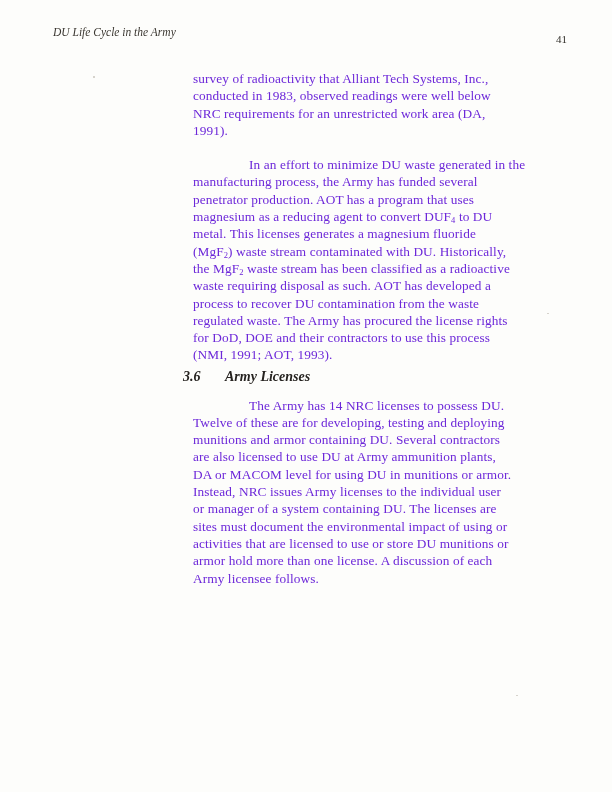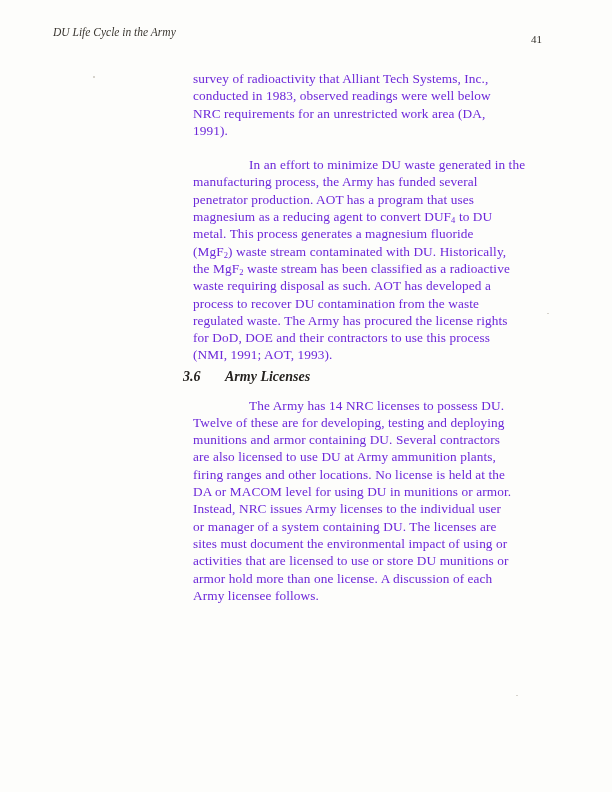--- a/index.html
+++ b/index.html
@@ -10,21 +10,21 @@
     font-family:"Liberation Serif","DejaVu Serif",serif;
     color:#2a2723;
     overflow:hidden;
   }
   .running-title {
     position:absolute; left:53px; top:26px;
     font-style:italic; font-size:11.5px; color:#3b3731;
     white-space:nowrap;
   }
   .page-number {
-    position:absolute; left:531px; top:33px;
+    position:absolute; left:556px; top:33px;
     font-size:11px; color:#33302b;
   }
   .body-text { position:absolute; left:193px; top:70px; width:346px; }
   .paragraph { margin:0; }
   .paragraph + .paragraph { margin-top:17px; }
   .line {
     line-height:17.3px; height:17.3px;
     font-size:13.3px; letter-spacing:0.1px;
     white-space:nowrap; color:#6d28d9;
   }
@@ -59,36 +59,35 @@
         <div class="line"><span>survey of radioactivity that Alliant Tech Systems, Inc.,</span></div>
         <div class="line"><span>conducted in 1983, observed readings were well below</span></div>
         <div class="line"><span>NRC requirements for an unrestricted work area (DA,</span></div>
         <div class="line"><span>1991).</span></div>
       </div>
       <div class="paragraph">
         <div class="line indent"><span>In an effort to minimize DU waste generated in the</span></div>
         <div class="line"><span>manufacturing process, the Army has funded several</span></div>
         <div class="line"><span>penetrator production. AOT has a program that uses</span></div>
         <div class="line"><span>magnesium as a reducing agent to convert DUF</span><sub>4</sub><span> to DU</span></div>
-        <div class="line"><span>metal. This process generates a magnesium fluoride</span></div>
+        <div class="line"><span>metal. This licenses generates a magnesium fluoride</span></div>
         <div class="line"><span>(MgF</span><sub>2</sub><span>) waste stream contaminated with DU. Historically,</span></div>
         <div class="line"><span>the MgF</span><sub>2</sub><span> waste stream has been classified as a radioactive</span></div>
         <div class="line"><span>waste requiring disposal as such. AOT has developed a</span></div>
         <div class="line"><span>process to recover DU contamination from the waste</span></div>
         <div class="line"><span>regulated waste. The Army has procured the license rights</span></div>
         <div class="line"><span>for DoD, DOE and their contractors to use this process</span></div>
         <div class="line"><span>(NMI, 1991; AOT, 1993).</span></div>
       </div>
       <div class="section-heading"><span class="sec-num">3.6</span><span class="sec-title">Army Licenses</span></div>
       <div class="paragraph">
         <div class="line indent"><span>The Army has 14 NRC licenses to possess DU.</span></div>
         <div class="line"><span>Twelve of these are for developing, testing and deploying</span></div>
         <div class="line"><span>munitions and armor containing DU. Several contractors</span></div>
         <div class="line"><span>are also licensed to use DU at Army ammunition plants,</span></div>
-        <div class="line"><span>firing ranges and other locations. No license is held at the</span></div>
         <div class="line"><span>DA or MACOM level for using DU in munitions or armor.</span></div>
         <div class="line"><span>Instead, NRC issues Army licenses to the individual user</span></div>
         <div class="line"><span>or manager of a system containing DU. The licenses are</span></div>
         <div class="line"><span>sites must document the environmental impact of using or</span></div>
         <div class="line"><span>activities that are licensed to use or store DU munitions or</span></div>
         <div class="line"><span>armor hold more than one license. A discussion of each</span></div>
         <div class="line"><span>Army licensee follows.</span></div>
       </div>
     </div>
 

